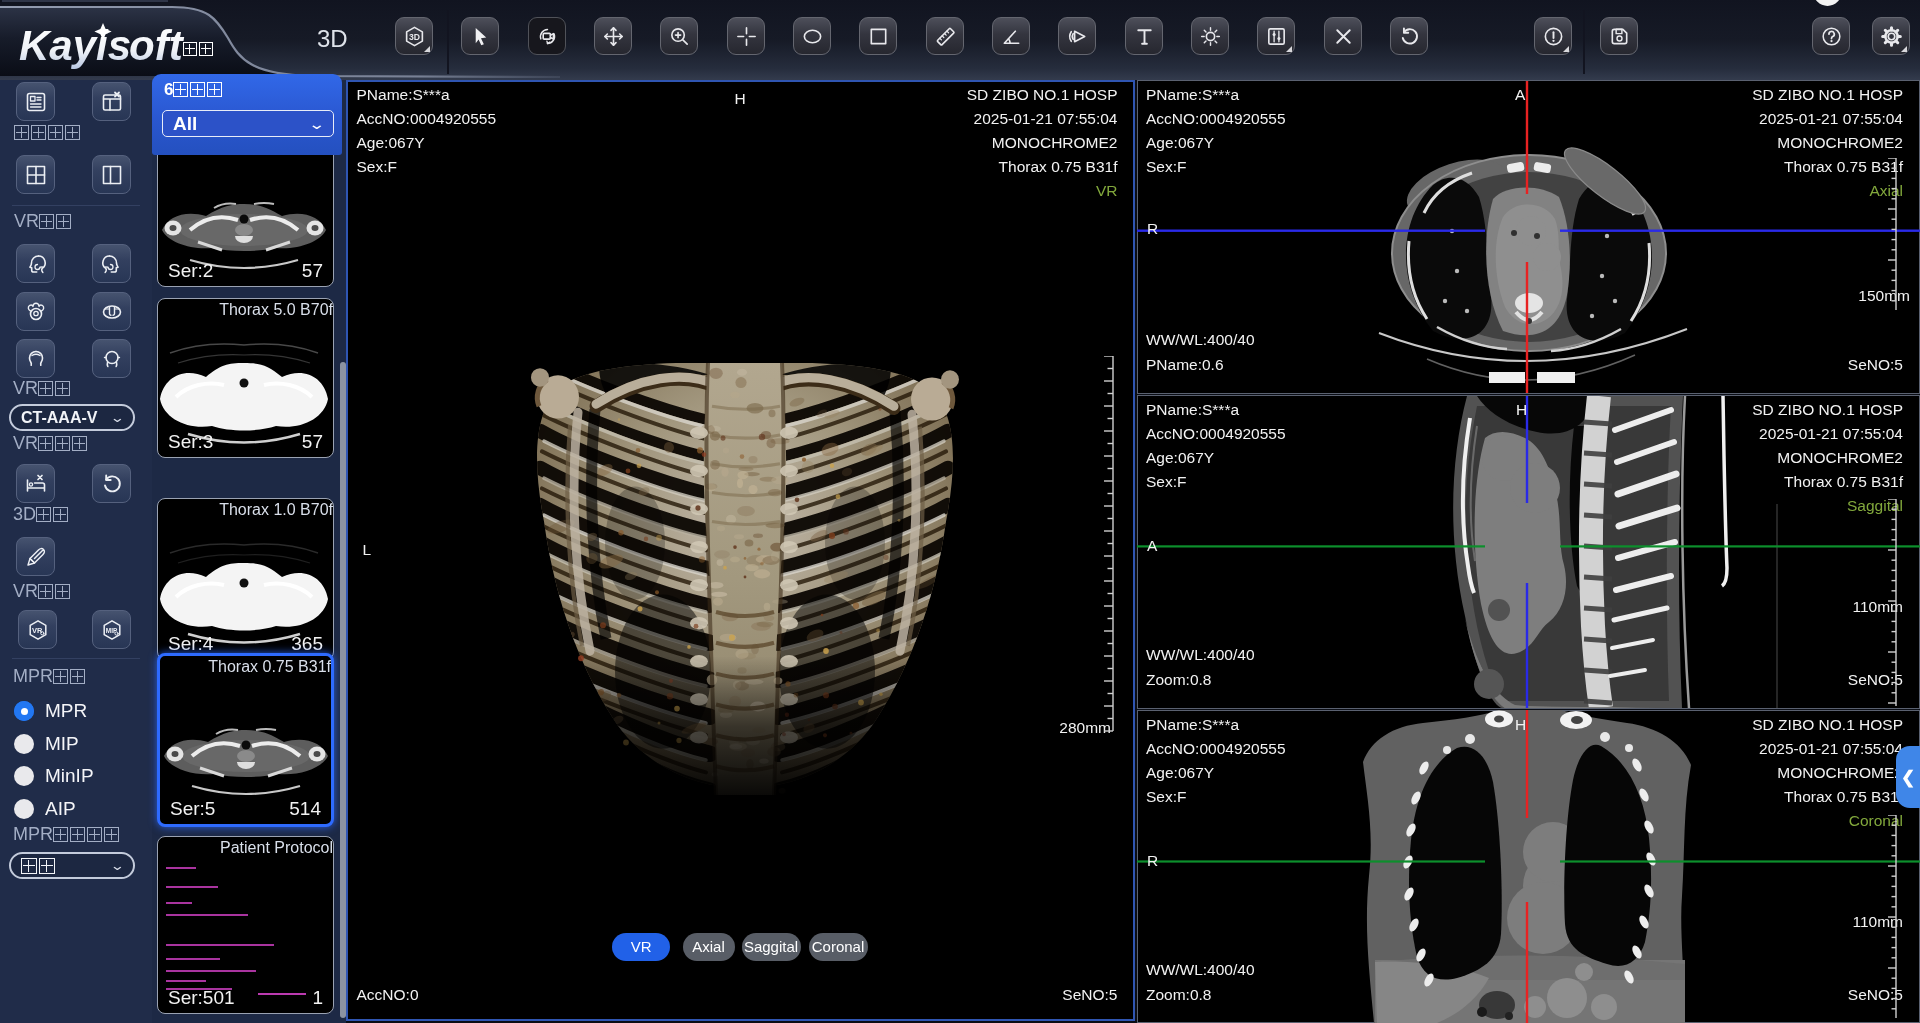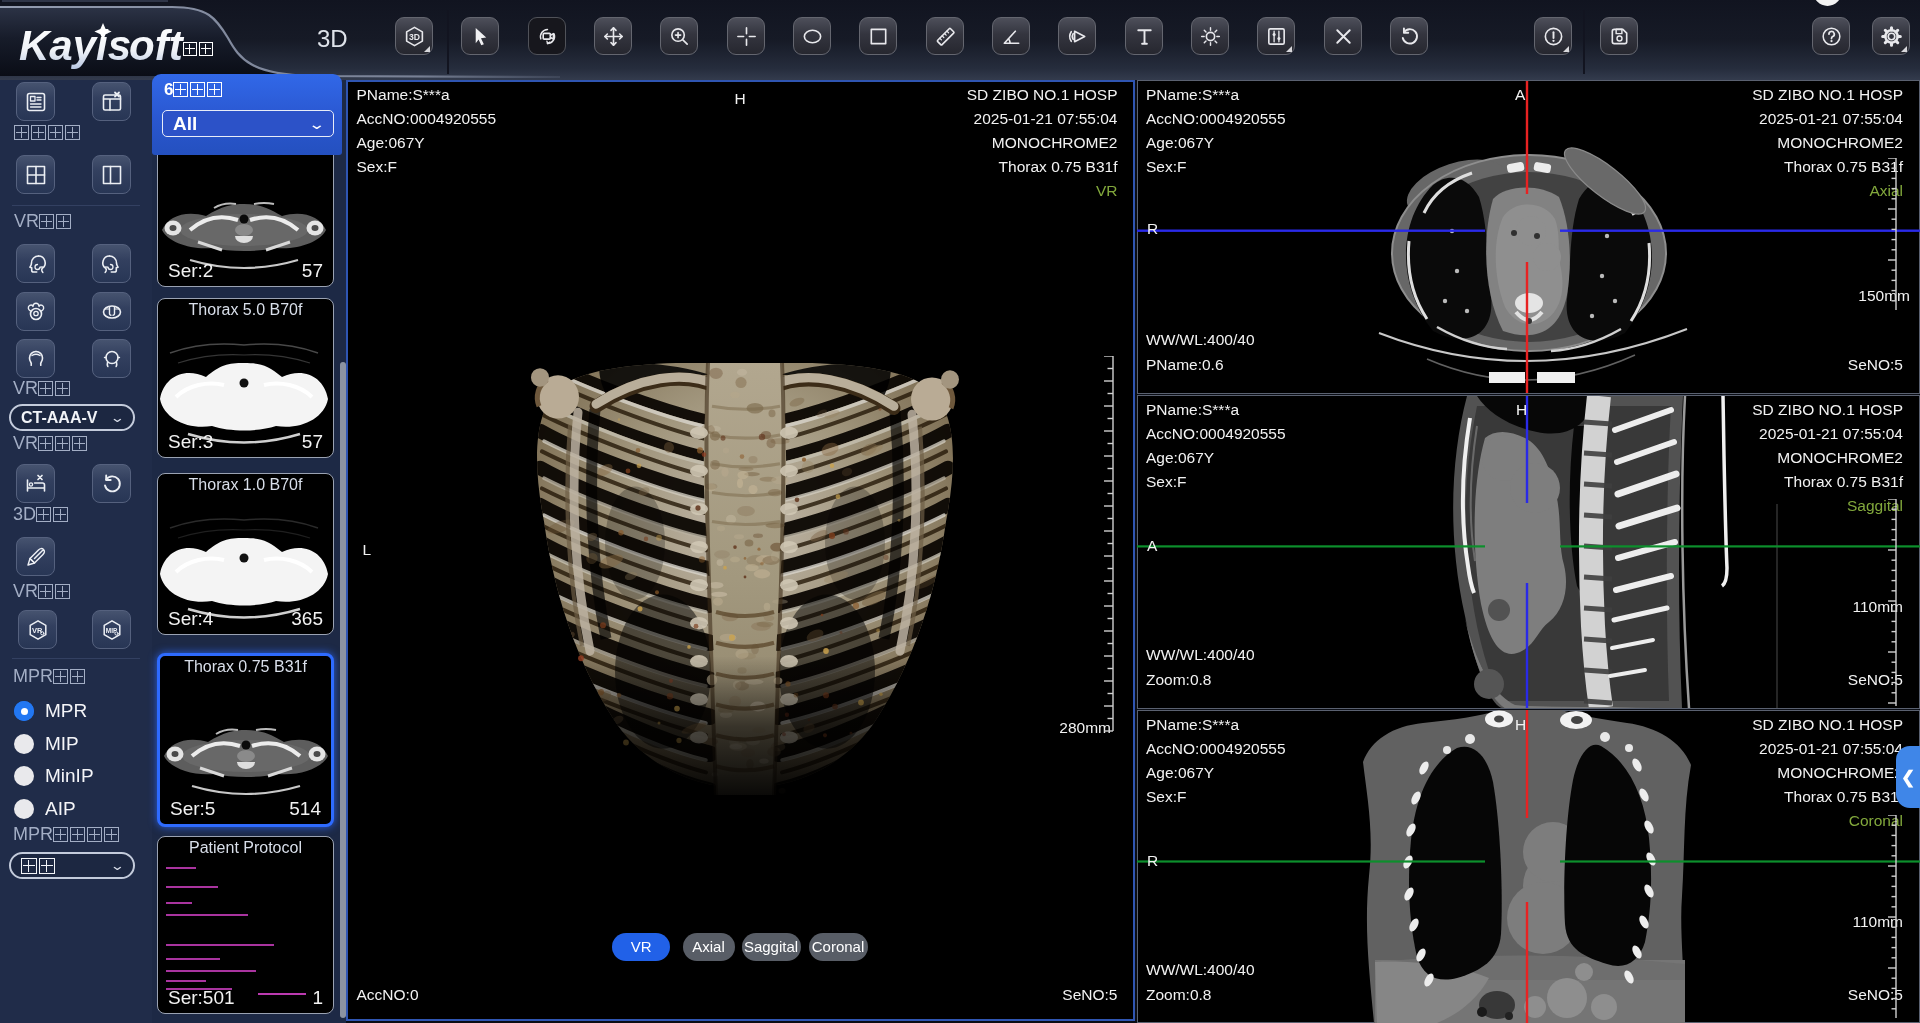--- a/index.html
+++ b/index.html
@@ -17,21 +17,21 @@
 .shr{position:absolute;height:1px;background:#334061;left:12px;width:128px;}
 .pill{position:absolute;left:9px;width:126px;height:27px;border:2px solid #c3cbdb;border-radius:14px;color:#f2f4f8;font-size:16px;font-weight:bold;display:flex;align-items:center;padding:0 10px;background:rgba(16,24,44,.25);}
 .pill .chev{margin-left:auto;font-weight:normal;font-size:13px;color:#d8dde8;transform:scaleX(1.4);}
 .radio{position:absolute;display:flex;align-items:center;color:#f4f5f8;font-size:19px;}
 .radio .rc{width:20px;height:20px;border-radius:50%;background:#e9e9ec;margin-right:11px;}
 .radio .rc.sel{background:#2277f2;box-shadow:inset 0 0 0 5.5px #2277f2;position:relative;}
 .radio .rc.sel::after{content:"";position:absolute;left:6.5px;top:6.5px;width:7px;height:7px;border-radius:50%;background:#fff;}
 #thumbcol{position:absolute;left:152px;top:80px;width:194px;height:943px;background:#1d2945;}
 .thumb{position:absolute;left:157px;width:177px;background:#000;border:1.5px solid #9aa2b2;border-radius:8px;overflow:hidden;}
 .thumb.sel{border:3px solid #2e6bff;box-shadow:0 0 9px rgba(46,107,255,.85);}
-.ttitle{position:absolute;left:0;right:0;top:2px;text-align:center;color:#d9dfea;font-size:16px;}
+.ttitle{position:absolute;left:0;right:0;top:2px;text-align:right;color:#d9dfea;font-size:16px;}
 .tser{position:absolute;left:10px;bottom:4px;color:#f2f2f2;font-size:19px;}
 .tnum{position:absolute;right:10px;bottom:4px;color:#f2f2f2;font-size:19px;}
 #bluehead{position:absolute;left:152px;top:74px;width:190px;height:81px;border-radius:9px 9px 3px 3px;background:linear-gradient(180deg,#3168e8 0%,#2a57d0 55%,#2450bf 100%);z-index:5;}
 #allbox{position:absolute;left:10px;top:36px;width:172px;height:27px;background:#2c52c8;border:1.5px solid #e8ecf8;border-radius:5px;color:#fff;font-size:19px;font-weight:bold;display:flex;align-items:center;padding:0 10px;}
 #allbox .chev{margin-left:auto;font-weight:normal;font-size:14px;transform:scaleX(1.5);}
 #main{position:absolute;left:346px;top:80px;width:789px;height:941px;background:#000;border:2.5px solid #2f55b2;}
 .ov{position:absolute;color:#f2f2f2;font-size:15.5px;white-space:nowrap;}
 .ovr{text-align:right;}
 .green{color:#82a83c;}
 .vbtn{position:absolute;height:28px;border-radius:14px;color:#fff;font-size:15px;display:flex;align-items:center;justify-content:center;background:#585d66;}
@@ -364,21 +364,21 @@
 <path d="M12 26 Q 45 14 86 18 Q 127 14 160 26" stroke="#9a9a9a" stroke-width="1.5" fill="none" opacity="0.4675"></path>
 <path d="M20 36 Q 52 26 86 28 Q 120 26 152 36" stroke="#8a8a8a" stroke-width="1.2" fill="none" opacity="0.3825"></path>
 <path d="M2 72 C 6 50, 26 40, 48 50 C 62 38, 70 36, 86 36 C 102 36, 110 38, 124 50 C 146 40, 166 50, 170 72 C 166 92, 142 103, 118 99 C 100 105, 72 105, 54 99 C 30 103, 6 92, 2 72 Z" fill="#f4f4f4"></path>
 <path d="M18 70 C 30 58, 50 54, 66 58 M154 70 C 142 58, 122 54, 106 58" stroke="#ffffff" stroke-width="4" fill="none"></path>
 <circle cx="86" cy="56" r="4.5" fill="#111"></circle>
 <path d="M30 107 Q 86 124 142 107" stroke="#cfcfcf" stroke-width="2.5" fill="none"></path>
 </svg></div>
     <div class="tser">Ser:3</div>
     <div class="tnum">57</div>
   </div>
-<div class="thumb" style="top:473px;height:162px;">
+<div class="thumb" style="top:498px;height:162px;">
     <div class="ttitle">Thorax 1.0 B70f</div>
     <div style="position:absolute;left:0px;top:18px;"><svg width="172" height="140" viewBox="0 0 172 120">
 <path d="M12 26 Q 45 14 86 18 Q 127 14 160 26" stroke="#9a9a9a" stroke-width="1.5" fill="none" opacity="0.275"></path>
 <path d="M20 36 Q 52 26 86 28 Q 120 26 152 36" stroke="#8a8a8a" stroke-width="1.2" fill="none" opacity="0.225"></path>
 <path d="M2 72 C 6 50, 26 40, 48 50 C 62 38, 70 36, 86 36 C 102 36, 110 38, 124 50 C 146 40, 166 50, 170 72 C 166 92, 142 103, 118 99 C 100 105, 72 105, 54 99 C 30 103, 6 92, 2 72 Z" fill="#f4f4f4"></path>
 <path d="M18 70 C 30 58, 50 54, 66 58 M154 70 C 142 58, 122 54, 106 58" stroke="#ffffff" stroke-width="4" fill="none"></path>
 <circle cx="86" cy="56" r="4.5" fill="#111"></circle>
 <path d="M30 107 Q 86 124 142 107" stroke="#cfcfcf" stroke-width="2.5" fill="none"></path>
 </svg></div>
     <div class="tser">Ser:4</div>

